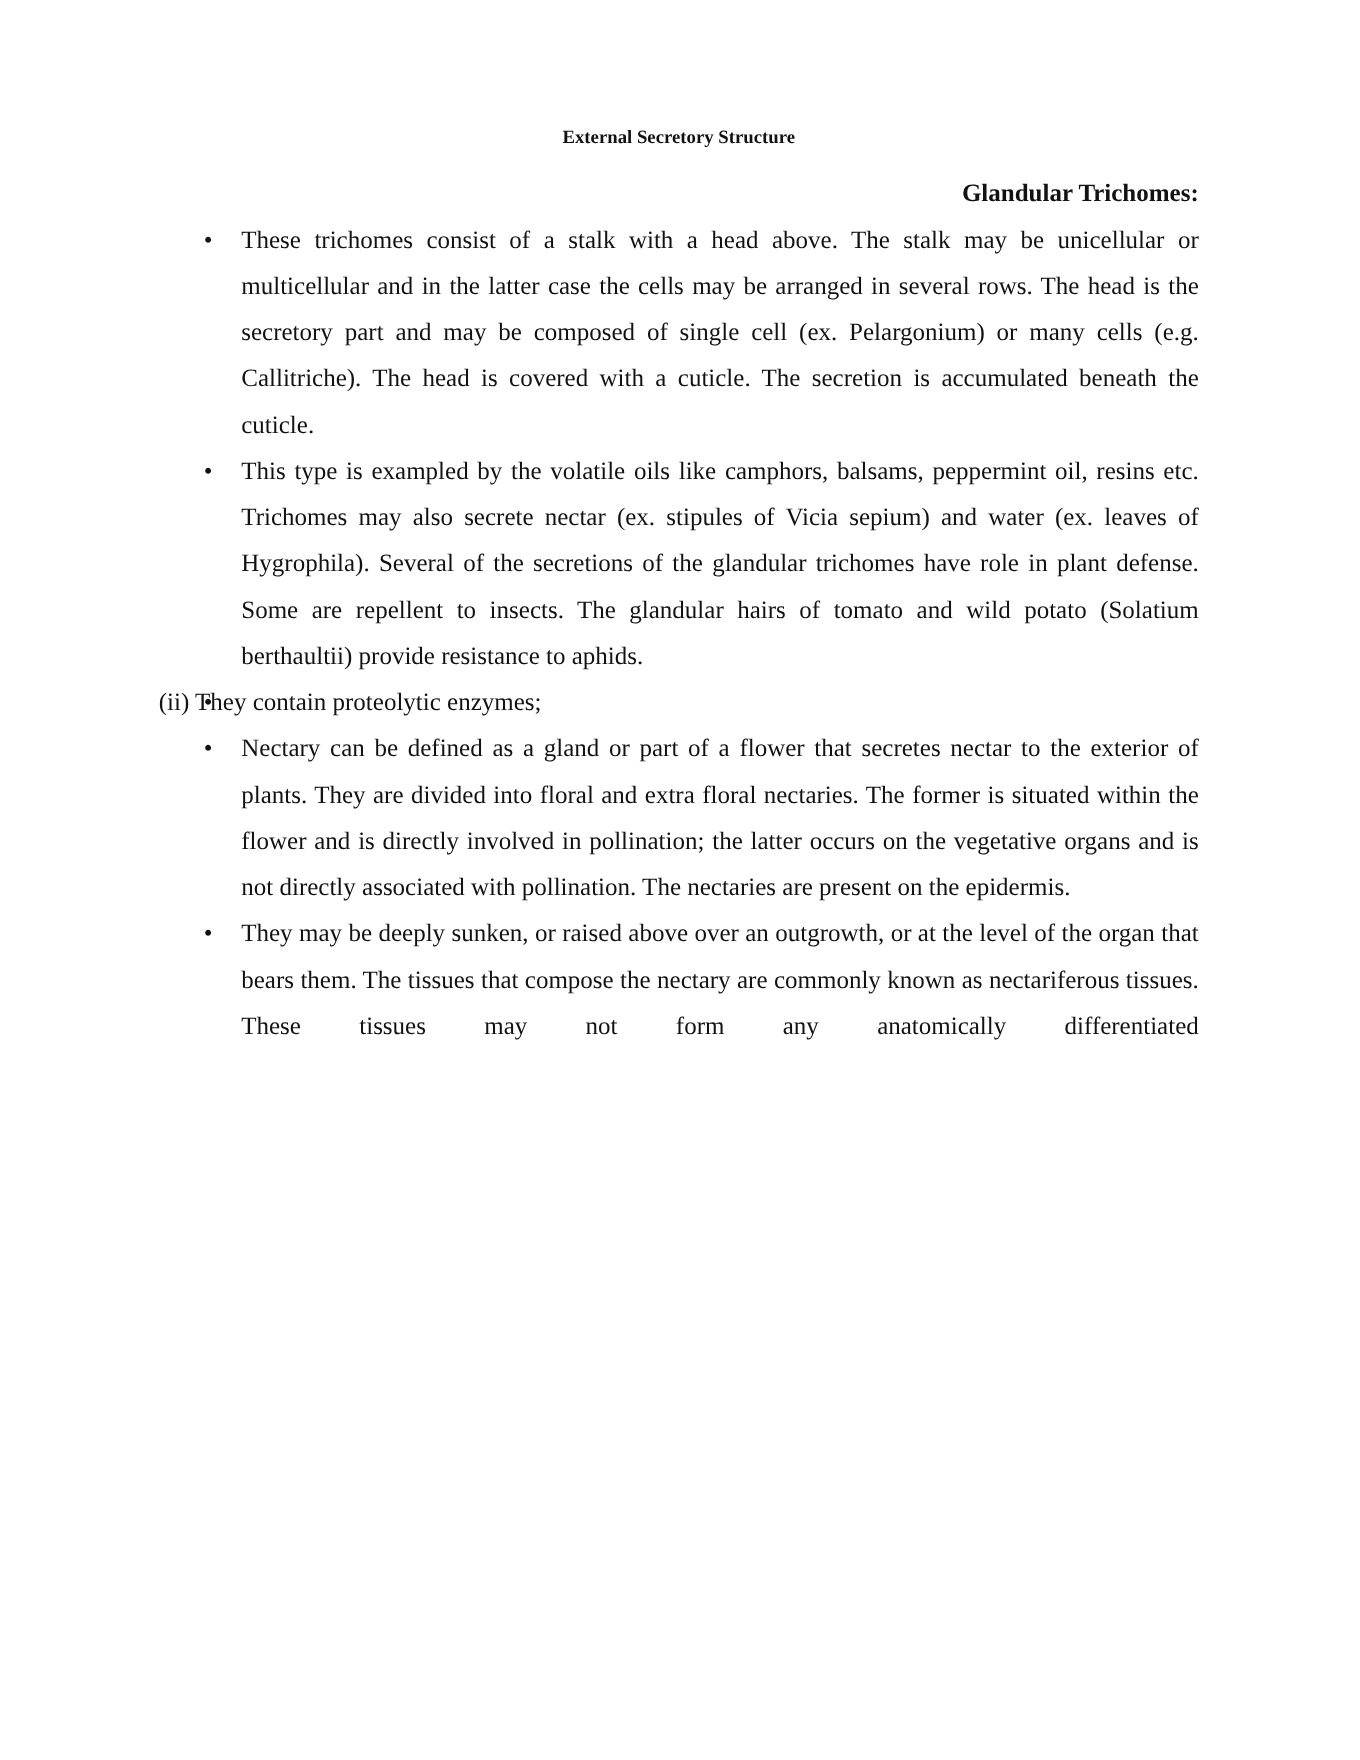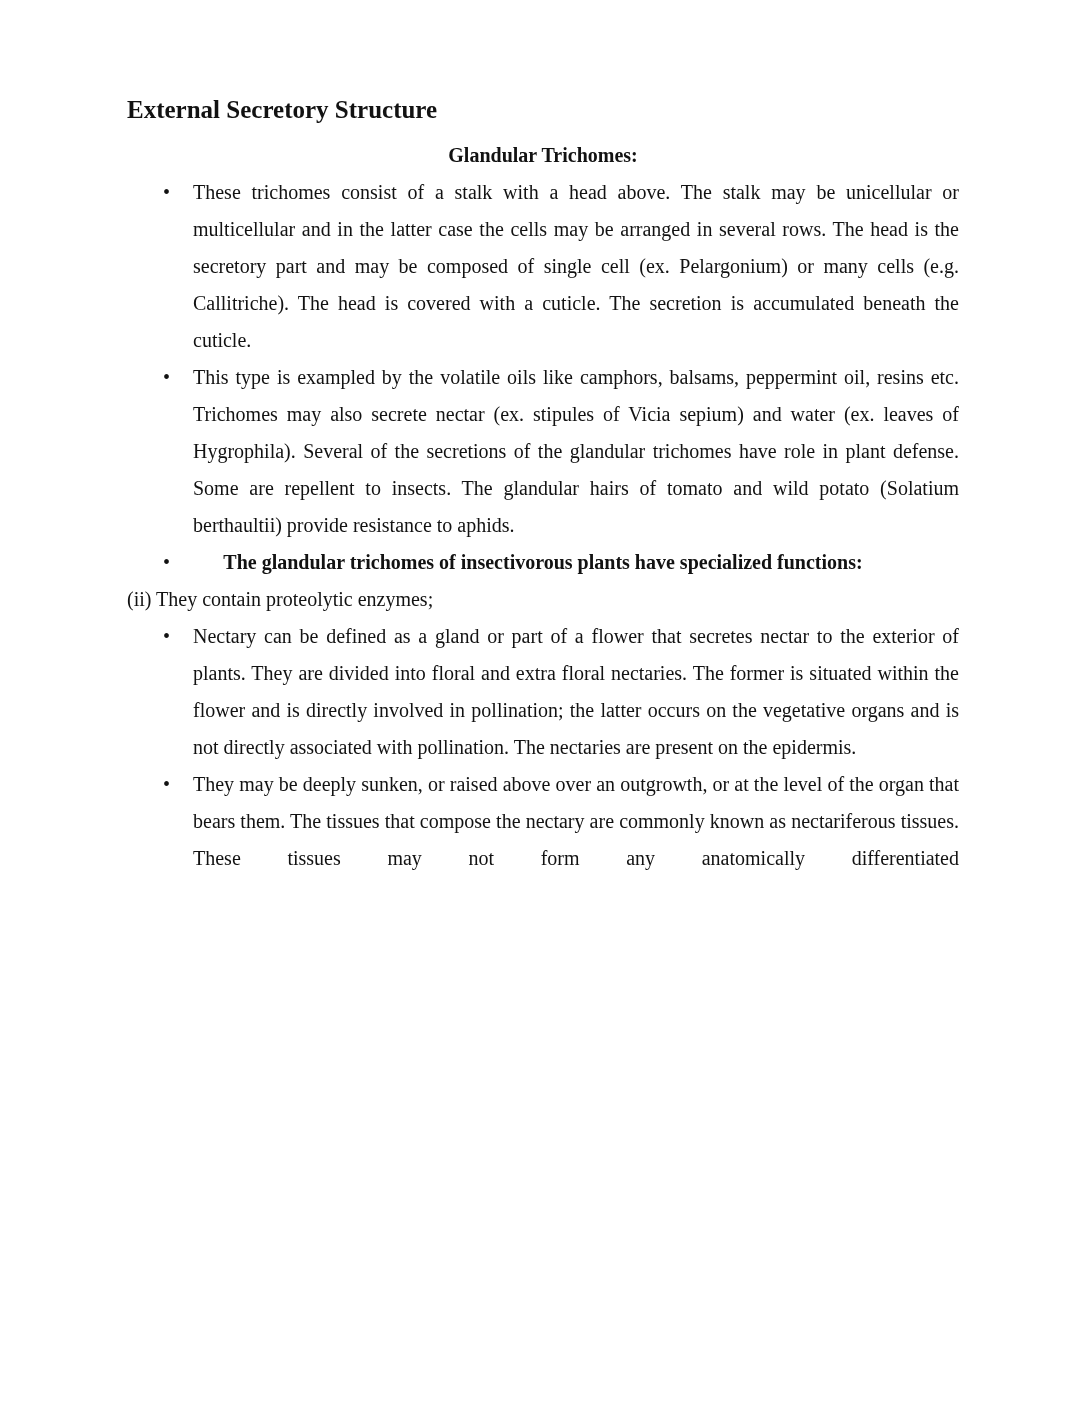--- a/index.html
+++ b/index.html
@@ -15,37 +15,37 @@
     color: #121212;
   }
   .page {
     box-sizing: border-box;
     width: 1088px;
     height: 1408px;
     padding: 97px 129px 40px 127px;
     background: #ffffff;
   }
   .doc-title {
-    font-size: 25px;
+    font-size: 15px;
     line-height: 26px;
     font-weight: bold;
-    text-align: left;
+    text-align: center;
     margin: 0 0 14px 0;
   }
   .para {
     font-size: 20px;
     line-height: 37px;
     text-align: justify;
     margin: 0;
   }
   .heading {
     font-size: 20px;
     line-height: 37px;
     font-weight: bold;
-    text-align: center;
+    text-align: right;
     margin: 0;
   }
   .bullet-item {
     position: relative;
     padding-left: 66px;
     font-size: 20px;
     line-height: 37px;
     text-align: justify;
     margin: 0;
   }
@@ -77,21 +77,20 @@
 
   <div class="bullet-item">
     <span class="bullet-marker">•</span>
     <span>This type is exampled by the volatile oils like camphors, balsams, peppermint oil, resins etc. Trichomes may also secrete nectar (ex. stipules of Vicia sepium) and water (ex. leaves of Hygrophila). Several of the secretions of the glandular trichomes have role in plant defense. Some are repellent to insects. The glandular hairs of tomato and wild potato (Solatium berthaultii) provide resistance to aphids.</span>
   </div>
 
   <div class="bullet-item">
     <span class="bullet-marker">•</span>
   </div>
 
-  <p class="heading">The glandular trichomes of insectivorous plants have specialized functions:</p>
 
 
   <p class="para">(ii) They contain proteolytic enzymes;</p>
 
 
 
   <div class="bullet-item">
     <span class="bullet-marker">•</span>
     <span>Nectary can be defined as a gland or part of a flower that secretes nectar to the exterior of plants. They are divided into floral and extra floral nectaries. The former is situated within the flower and is directly involved in pollination; the latter occurs on the vegetative organs and is not directly associated with pollination. The nectaries are present on the epidermis.</span>
   </div>

